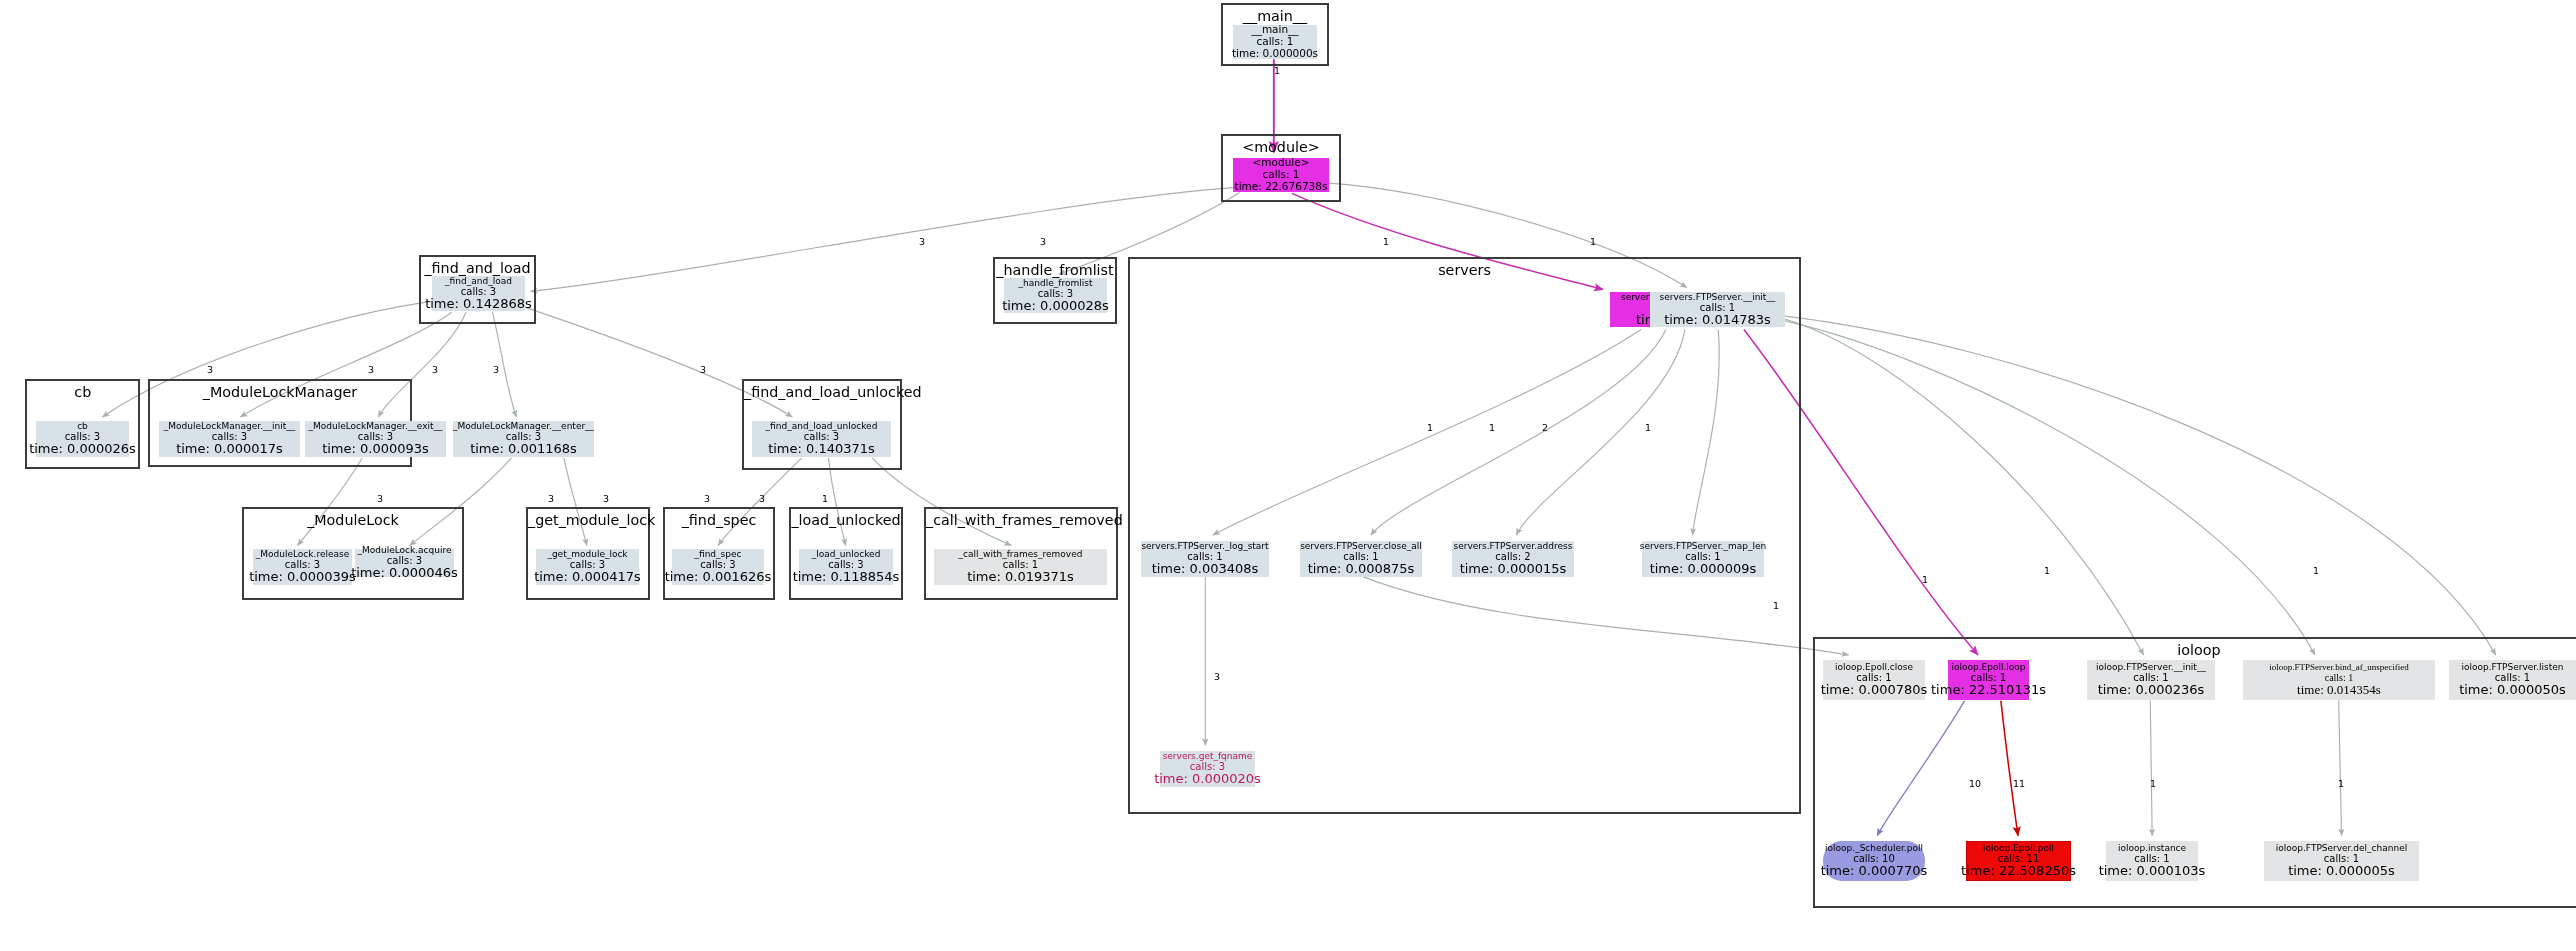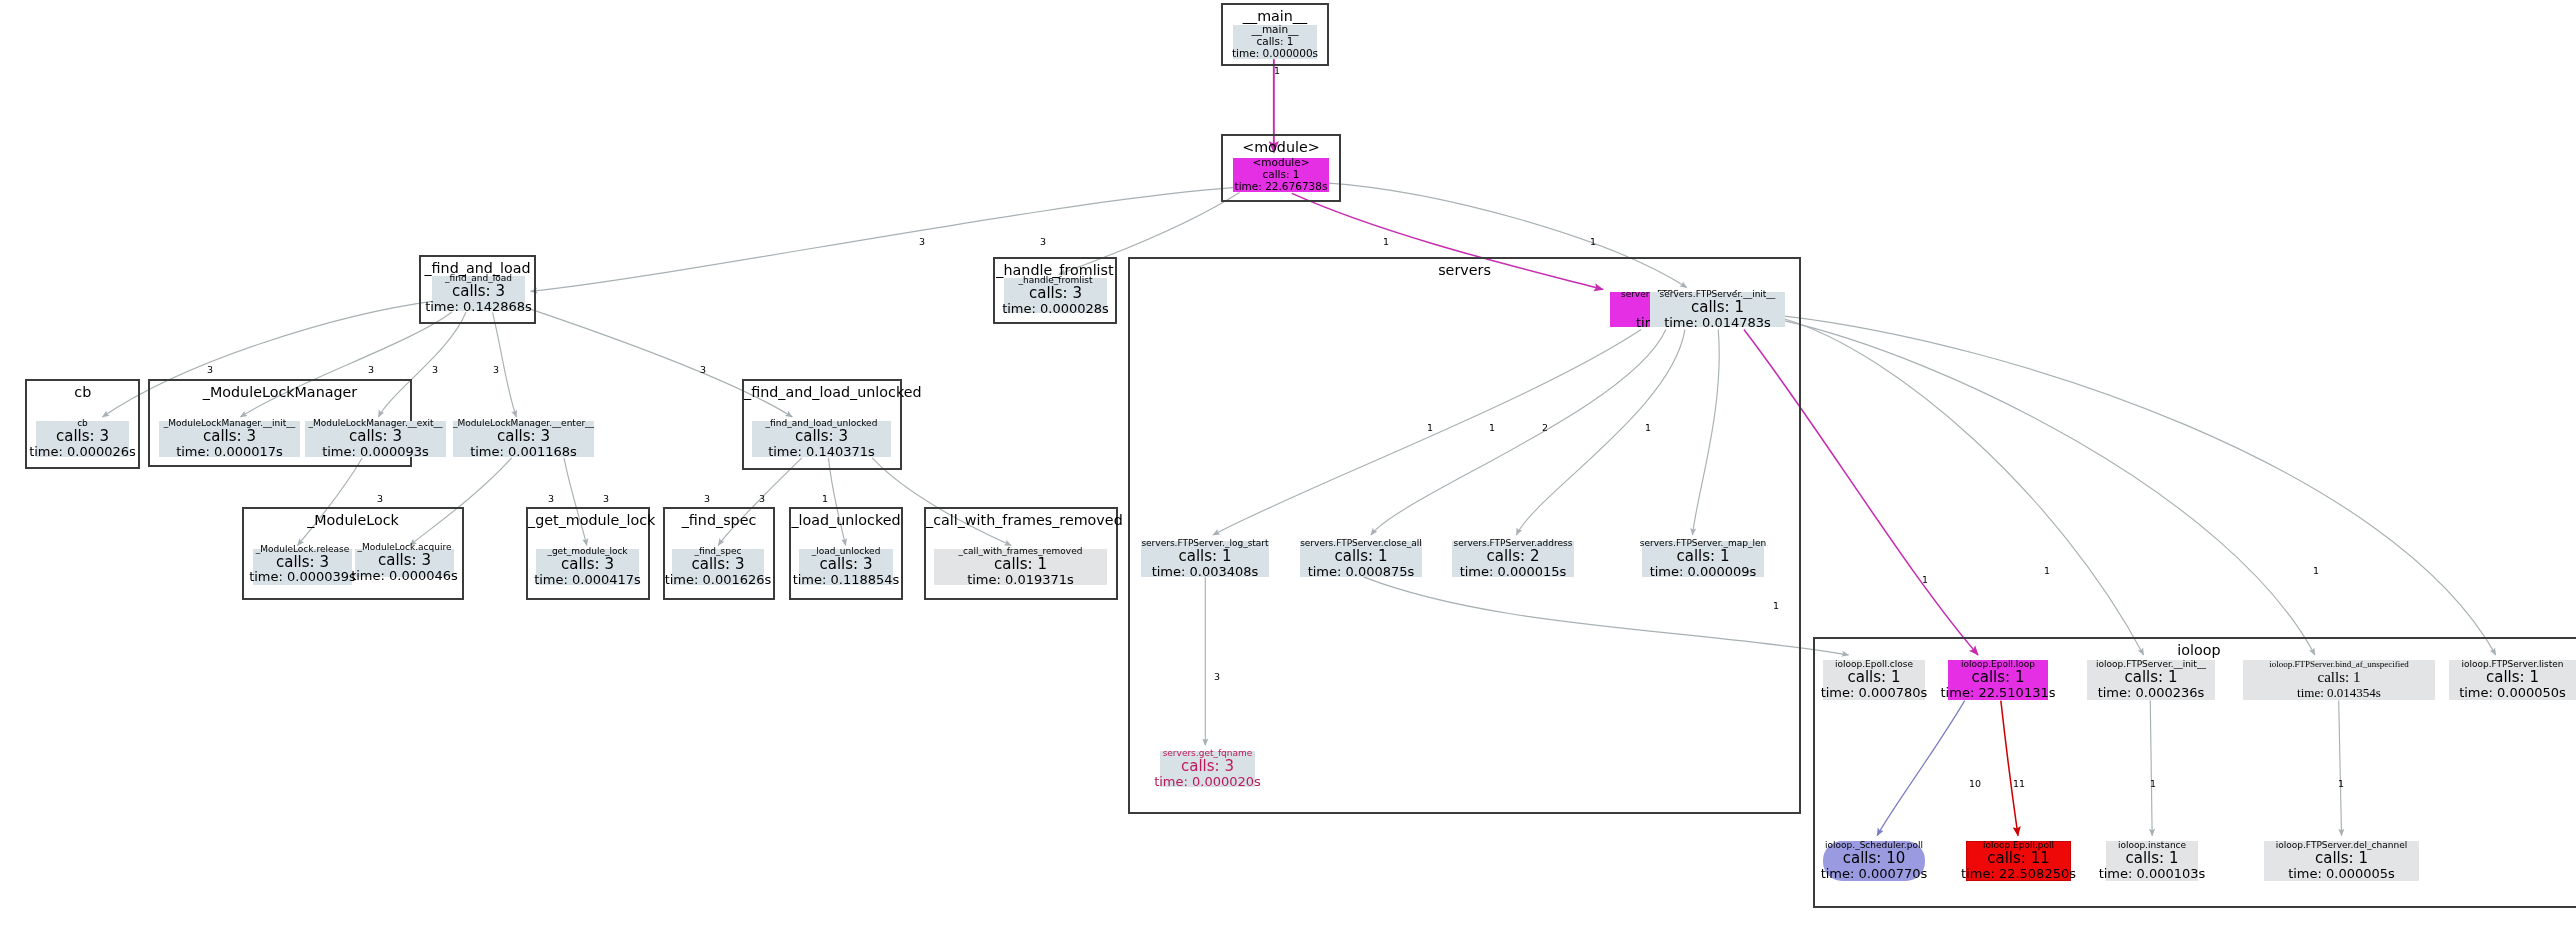--- a/index.html
+++ b/index.html
@@ -47,21 +47,21 @@
     display: flex;
     flex-direction: column;
     align-items: center;
     justify-content: center;
     line-height: 1.12;
     color: #000000;
     white-space: nowrap;
     overflow: visible;
   }
   .node .n-name { font-size: 9px; }
-  .node .n-calls { font-size: 15px; }
+  .node .n-calls { font-size: 10px; }
   .node .n-time { font-size: 13px; }
   .node.big .n-name { font-size: 10.5px; }
   .node.big .n-calls { font-size: 10.5px; }
   .node.big .n-time { font-size: 10.5px; }
   .edge-label {
     position: absolute;
     font-size: 9.5px;
     color: #000000;
     font-family: "DejaVu Sans", sans-serif;
   }
@@ -280,21 +280,21 @@
       <div class="node" style="left: 1148px; top: 751px; width: 95px; height: 36px; background: rgb(216, 225, 230); color: #be185d;">
         <div class="n-name">servers.get_fqname</div>
         <div class="n-calls">calls: 3</div>
         <div class="n-time">time: 0.000020s</div>
       </div>
       <div class="node" style="left: 1811px; top: 660px; width: 102px; height: 40px; background: rgb(226, 228, 229); color: rgb(0, 0, 0);">
         <div class="n-name">ioloop.Epoll.close</div>
         <div class="n-calls">calls: 1</div>
         <div class="n-time">time: 0.000780s</div>
       </div>
-      <div class="node" style="left: 1936px; top: 660px; width: 100px; height: 40px; background: rgb(229, 47, 229); color: rgb(0, 0, 0);">
+      <div class="node" style="left: 1936px; top: 660px; width: 81px; height: 40px; background: rgb(229, 47, 229); color: rgb(0, 0, 0);">
         <div class="n-name">ioloop.Epoll.loop</div>
         <div class="n-calls">calls: 1</div>
         <div class="n-time">time: 22.510131s</div>
       </div>
       <div class="node" style="left: 2075px; top: 660px; width: 128px; height: 40px; background: rgb(226, 228, 229); color: rgb(0, 0, 0);">
         <div class="n-name">ioloop.FTPServer.__init__</div>
         <div class="n-calls">calls: 1</div>
         <div class="n-time">time: 0.000236s</div>
       </div>
       <div class="node" style="left: 2231px; top: 660px; width: 192px; height: 40px; background: rgb(226, 228, 229); color: rgb(0, 0, 0); font-family: Liberation Serif, serif;">

